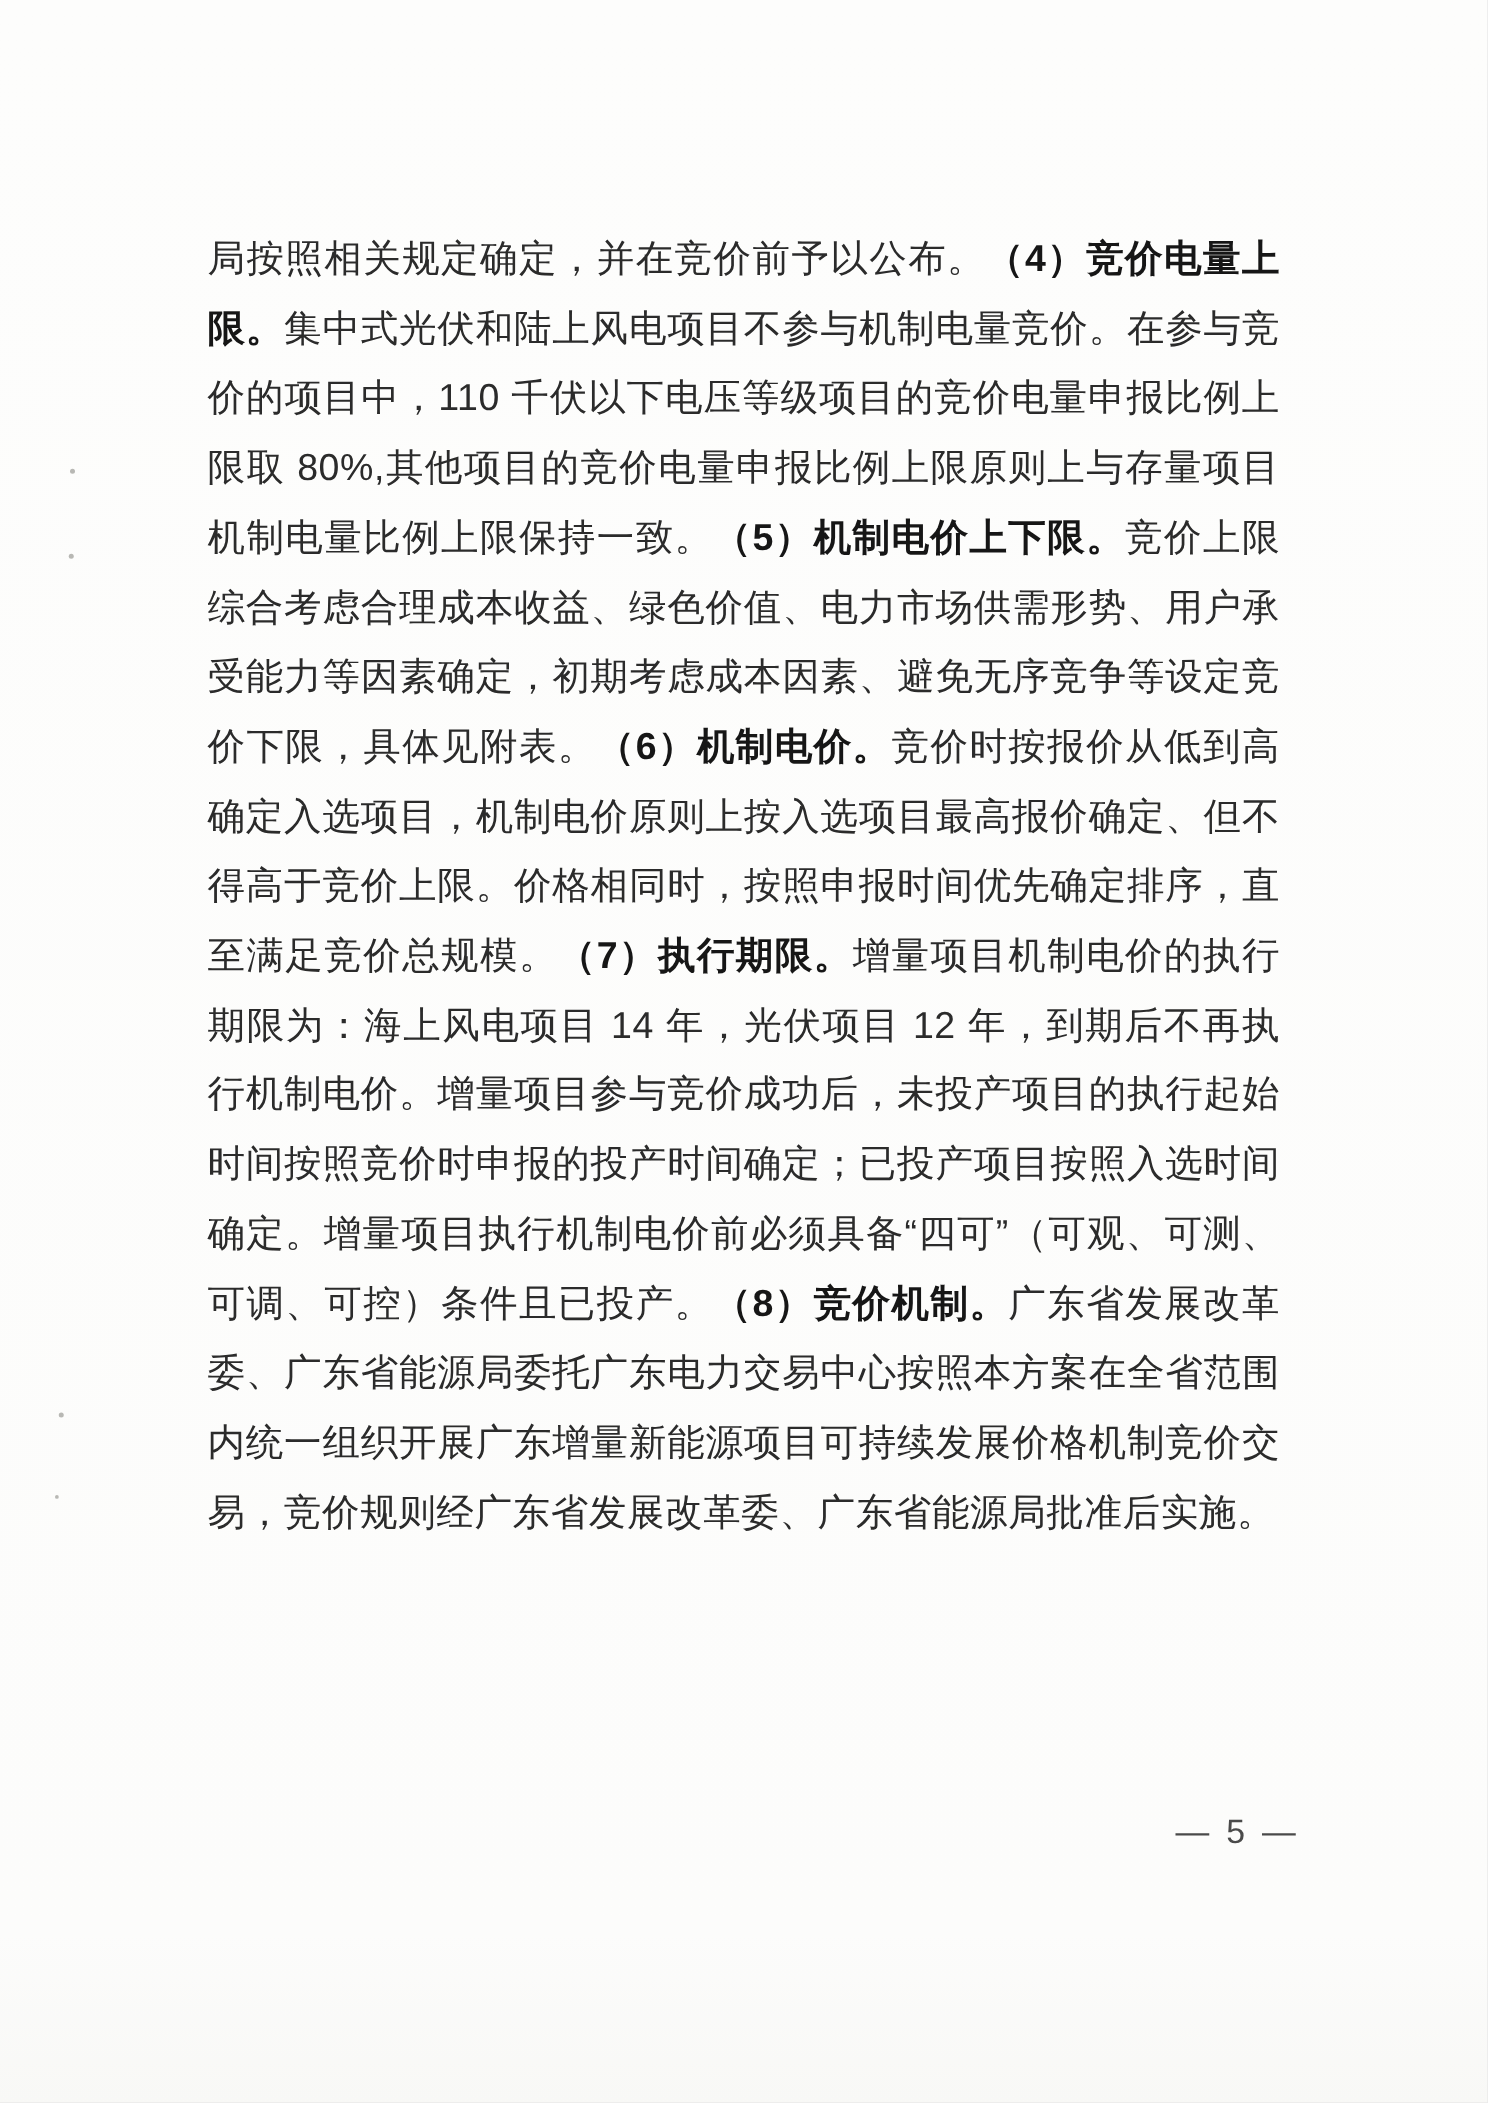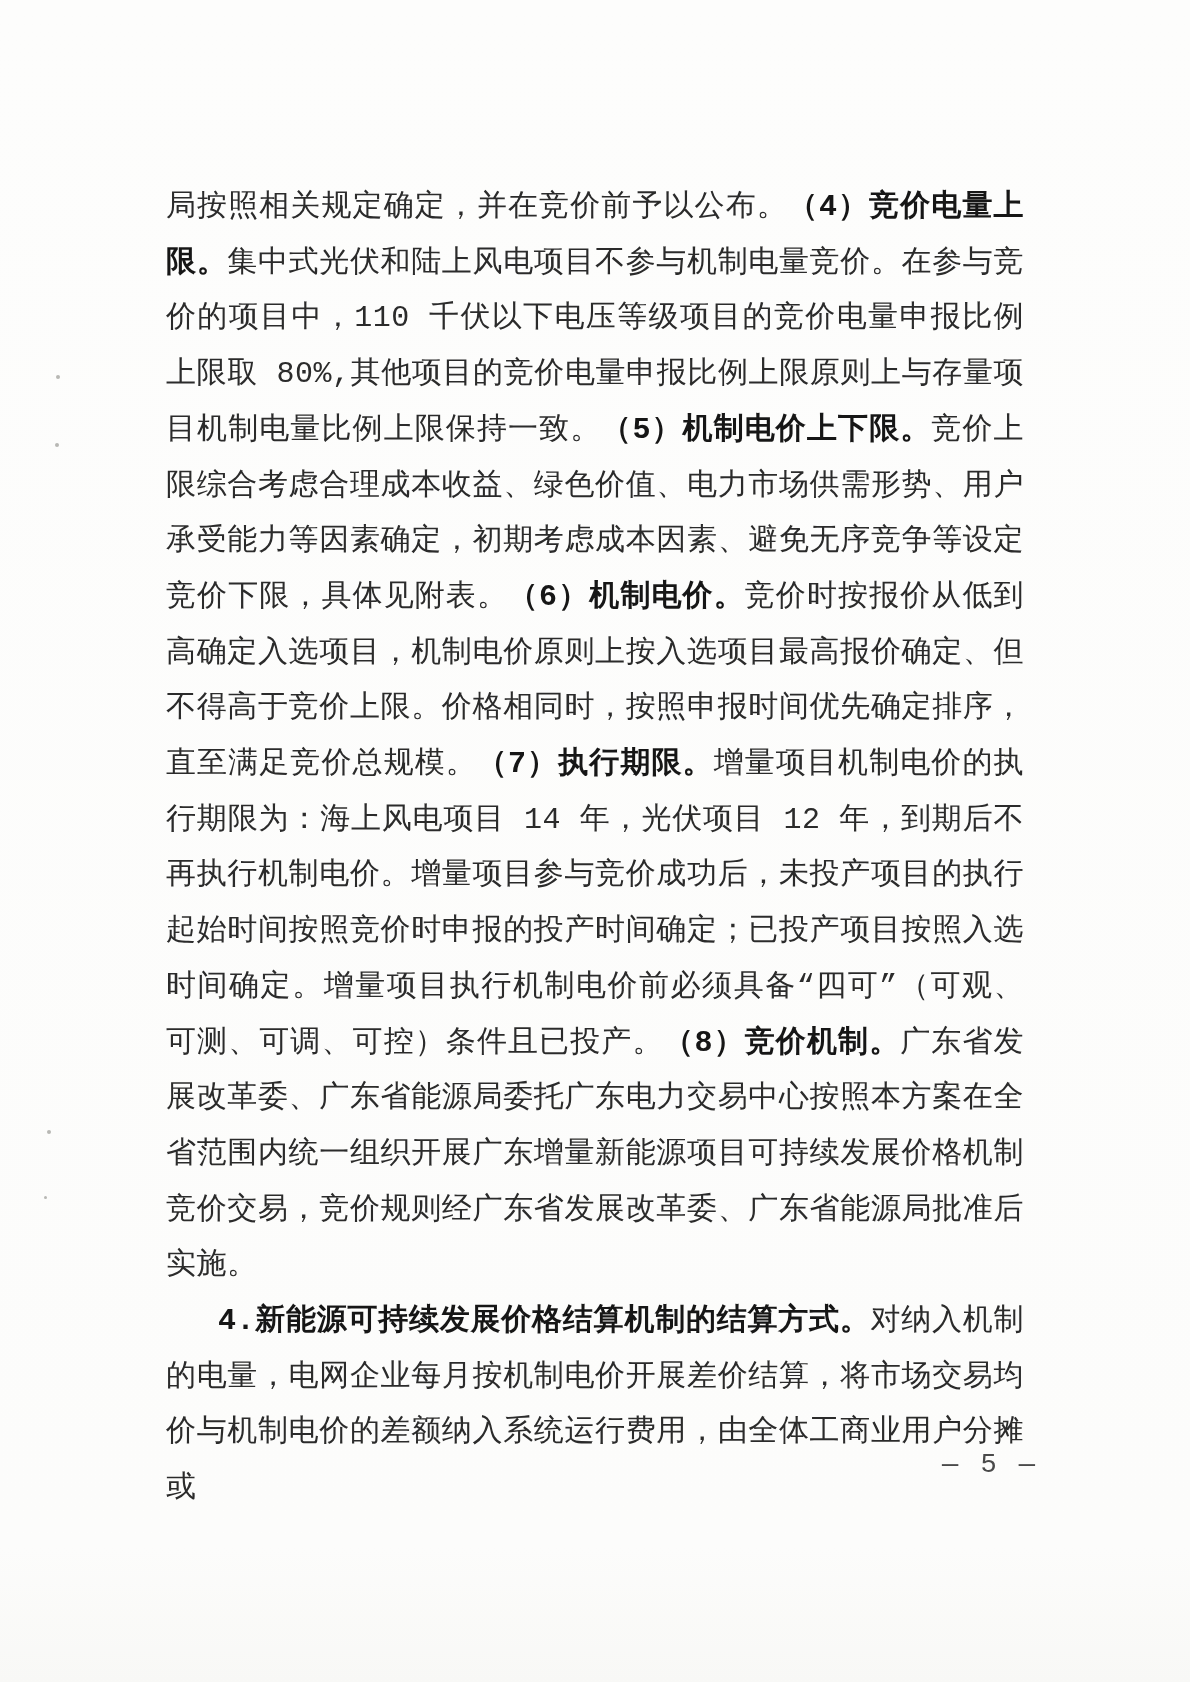--- a/index.html
+++ b/index.html
@@ -7,21 +7,21 @@
     padding: 0;
     background: #e9e9e9;
   }
   .page {
     position: relative;
     width: 1190px;
     height: 1682px;
     margin: 0 auto;
     background: linear-gradient(180deg, #fdfdfc 0%, #fcfcfb 92%, #f8f8f6 100%);
     overflow: hidden;
-    font-family: Liberation Mono, monospace;
+    font-family: Liberation Sans, sans-serif;
   }
   .text-block {
     position: absolute;
     left: 166px;
     top: 180px;
     width: 858px;
     font-size: 30px;
     line-height: 55.7px;
     letter-spacing: 0.5px;
     color: #2b2b2b;
@@ -68,18 +68,17 @@
 
 <div class="page">
 
   <div class="speck s1"></div>
   <div class="speck s2"></div>
   <div class="speck s3"></div>
   <div class="speck s4"></div>
 
   <div class="text-block">
     <p><span>局按照相关规定确定，并在竞价前予以公布。</span><span class="bold">（4）竞价电量上限。</span><span>集中式光伏和陆上风电项目不参与机制电量竞价。在参与竞价的项目中，110 千伏以下电压等级项目的竞价电量申报比例上限取 80%,其他项目的竞价电量申报比例上限原则上与存量项目机制电量比例上限保持一致。</span><span class="bold">（5）机制电价上下限。</span><span>竞价上限综合考虑合理成本收益、绿色价值、电力市场供需形势、用户承受能力等因素确定，初期考虑成本因素、避免无序竞争等设定竞价下限，具体见附表。</span><span class="bold">（6）机制电价。</span><span>竞价时按报价从低到高确定入选项目，机制电价原则上按入选项目最高报价确定、但不得高于竞价上限。价格相同时，按照申报时间优先确定排序，直至满足竞价总规模。</span><span class="bold">（7）执行期限。</span><span>增量项目机制电价的执行期限为：海上风电项目 14 年，光伏项目 12 年，到期后不再执行机制电价。增量项目参与竞价成功后，未投产项目的执行起始时间按照竞价时申报的投产时间确定；已投产项目按照入选时间确定。增量项目执行机制电价前必须具备“四可”（可观、可测、可调、可控）条件且已投产。</span><span class="bold">（8）竞价机制。</span><span>广东省发展改革委、广东省能源局委托广东电力交易中心按照本方案在全省范围内统一组织开展广东增量新能源项目可持续发展价格机制竞价交易，竞价规则经广东省发展改革委、广东省能源局批准后实施。</span></p>
-    <p class="indent"><span class="bold">4.新能源可持续发展价格结算机制的结算方式。</span><span>对纳入机制的电量，电网企业每月按机制电价开展差价结算，将市场交易均价与机制电价的差额纳入系统运行费用，由全体工商业用户分摊或</span></p>
   </div>
 
   <div class="page-number">— 5 —</div>
 
 </div>
 
 </body></html>

